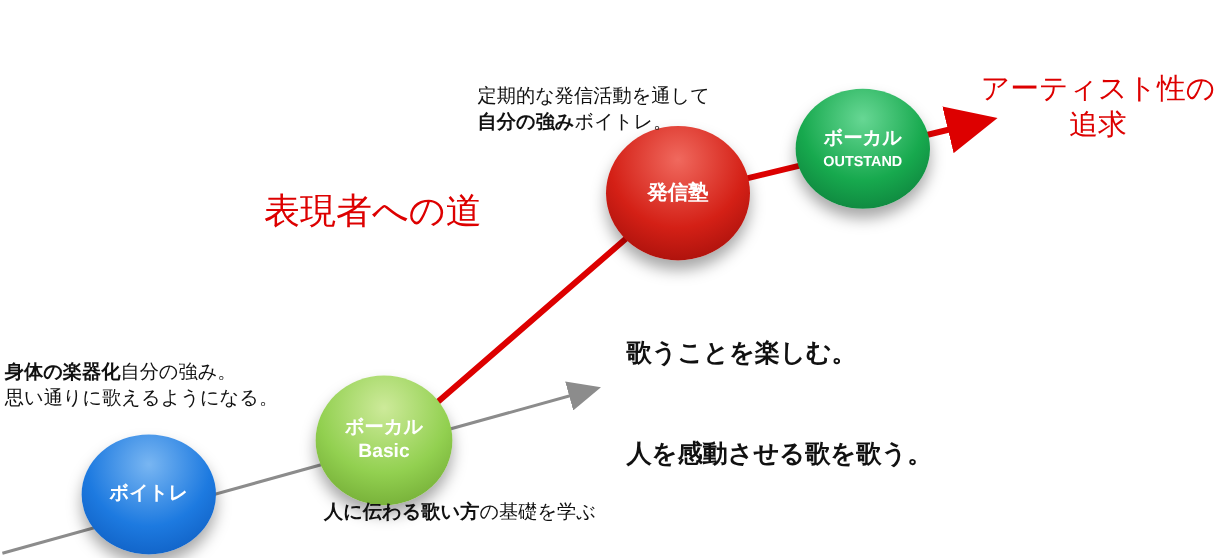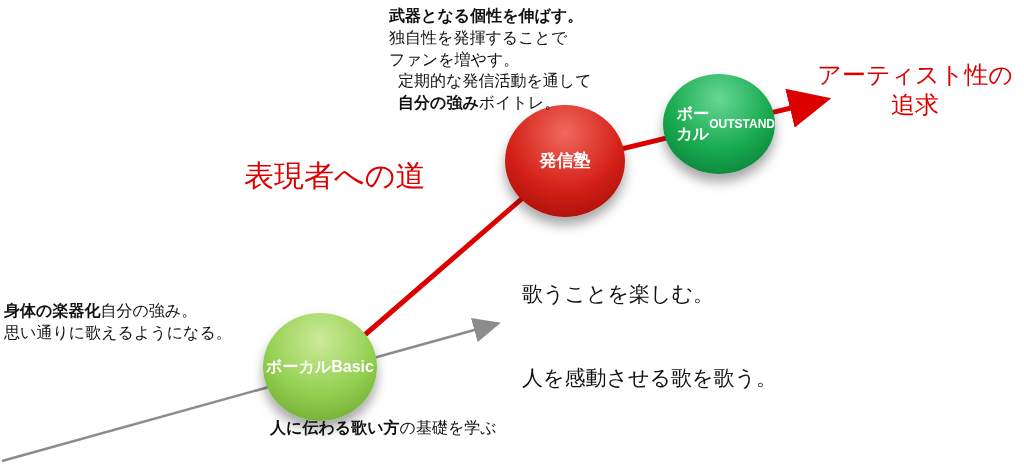--- a/index.html
+++ b/index.html
@@ -9,88 +9,86 @@
     background:#ffffff;
     overflow:hidden;
     font-family:"Liberation Sans","DejaVu Sans",sans-serif;
     color:#111;
   }
   #arrows{position:absolute;left:0;top:0;width:1024px;height:465px;}
   .note{position:absolute;font-size:16px;line-height:22px;color:#111;}
   .note .b{font-weight:bold;}
   .node{
     position:absolute;border-radius:50%;
-    display:flex;align-items:center;justify-content:center;
-    color:#fff;font-weight:bold;text-align:right;line-height:20px;
+    display:flex;flex-direction:column;align-items:center;justify-content:center;
+    color:#fff;font-weight:bold;text-align:left;line-height:20px;
     box-shadow:0 8px 12px rgba(0,0,0,0.35);
     font-size:16px;
   }
   .node-blue{
     background:radial-gradient(circle at 50% 25%, #79b6f2 0%, #1d7ae0 55%, #0a55b8 100%);
   }
   .node-lightgreen{
     background:radial-gradient(circle at 50% 25%, #cdea9a 0%, #92d050 55%, #689f2c 100%);
   }
   .node-red{
     background:radial-gradient(circle at 50% 25%, #f0695e 0%, #d42016 55%, #960a07 100%);
   }
   .node-green{
     background:radial-gradient(circle at 50% 25%, #67d794 0%, #17a94e 55%, #0a7336 100%);
   }
   .node .sub{font-size:12px;line-height:16px;}
   .big-red{
     position:absolute;color:#dd0000;font-weight:normal;
   }
-  .headline{position:absolute;font-weight:normal;font-size:21px;color:#111;}
+  .headline{position:absolute;font-weight:bold;font-size:21px;color:#111;}
 </style>
 </head>
 <body>
 
 <div id="stage">
 
   <svg id="arrows" viewBox="0 0 1024 465">
     <defs>
       <marker id="mk-gray" markerWidth="12" markerHeight="10" refX="9" refY="5" orient="auto">
         <path d="M0,0 L11,5 L0,10 z" fill="#8c8c8c"></path>
       </marker>
       <marker id="mk-red" markerWidth="9" markerHeight="8" refX="7" refY="4" orient="auto">
         <path d="M0,0 L8.5,4 L0,8 z" fill="#dd0000"></path>
       </marker>
     </defs>
     <line x1="2" y1="461" x2="496" y2="324" stroke-width="2.5" marker-end="url(#mk-gray)" stroke="#8c8c8c"></line>
     <polyline points="352,346 563,163 824,100" fill="none" stroke-width="5" marker-end="url(#mk-red)" stroke="#dd0000"></polyline>
   </svg>
 
+  <div class="node node-blue" style="left:68px;top:362px;width:112px;height:100px;">
+    <div>ボイトレ</div>
+  </div>
 
   <div class="node node-lightgreen" style="left:263px;top:313px;width:114px;height:108px;">
     <div>ボーカル</div>
     <div>Basic</div>
   </div>
 
   <div class="node node-red" style="left:505px;top:105px;width:120px;height:112px;font-size:17px;">
     <div>発信塾</div>
   </div>
 
   <div class="node node-green" style="left:663px;top:74px;width:112px;height:100px;">
     <div>ボーカル</div>
     <div class="sub">OUTSTAND</div>
   </div>
 
-  <div class="note" style="left:389px;top:5px;">
-    <div class="b">武器となる個性を伸ばす。</div>
-    <div>独自性を発揮することで</div>
-    <div>ファンを増やす。</div>
-  </div>
 
   <div class="note" style="left:398px;top:70px;">
     <div>定期的な発信活動を通して</div>
     <div><span class="b">自分の強み</span><span>ボイトレ。</span></div>
   </div>
 
-  <div class="big-red" style="left:244px;top:156px;font-size:30px;">表現者への道</div>
+  <div class="big-red" style="left:220px;top:156px;font-size:30px;">表現者への道</div>
 
   <div class="big-red" style="left:810px;top:60px;width:210px;font-size:24px;line-height:30px;text-align:center;">
     <div>アーティスト性の</div>
     <div>追求</div>
   </div>
 
   <div class="note" style="left:4px;top:300px;">
     <div><span class="b">身体の楽器化</span><span>自分の強み。</span></div>
     <div>思い通りに歌えるようになる。</div>
   </div>

